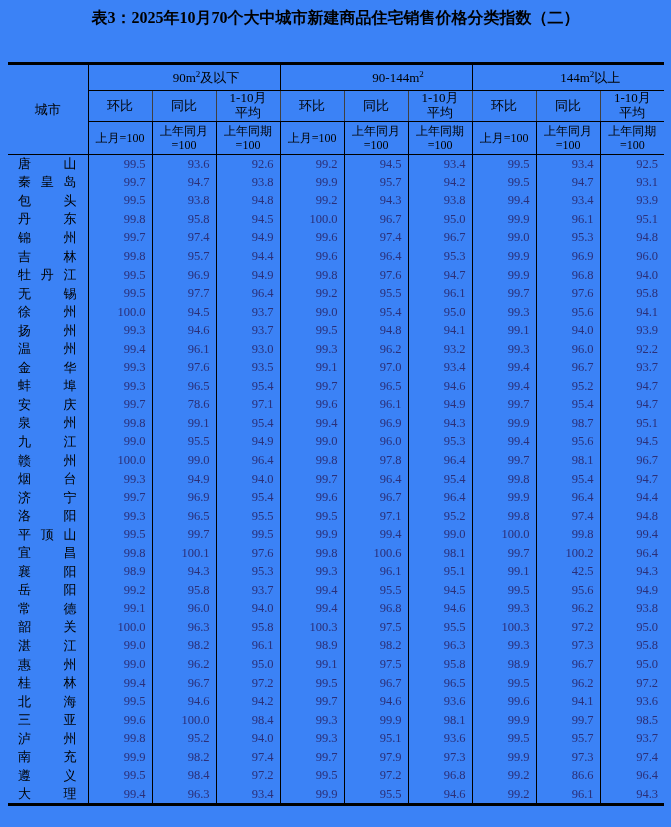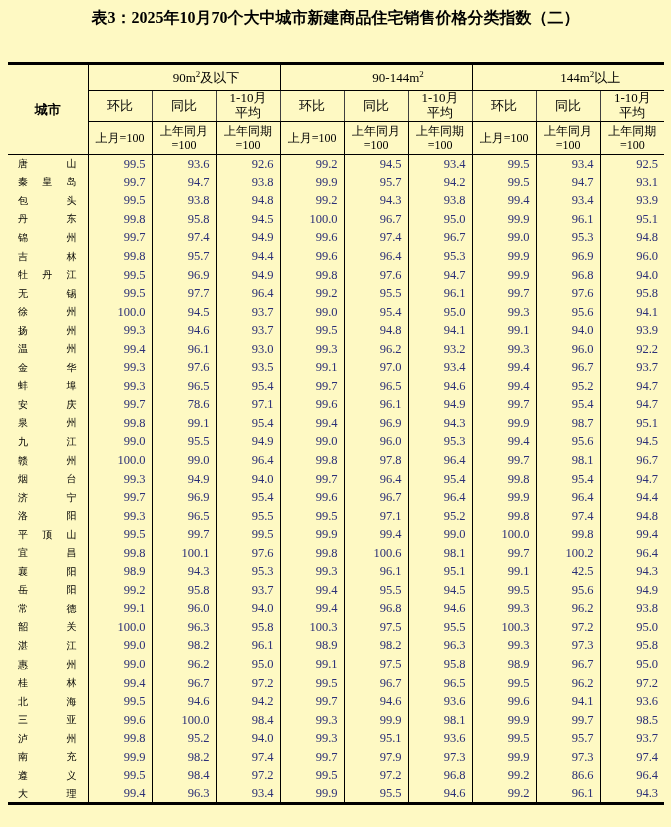--- a/index.html
+++ b/index.html
@@ -5,21 +5,21 @@
   html, body {
     margin: 0;
     padding: 0;
     background: #ffffff;
     font-family: "Liberation Serif", "DejaVu Serif", serif;
   }
   .page {
     position: relative;
     width: 671px;
     height: 827px;
-    background: #fef9c3;
+    background: #3b82f6;
     overflow: hidden;
   }
   .title {
     margin: 0;
     padding-top: 8px;
     text-align: center;
     font-size: 16px;
     font-weight: bold;
     color: #000000;
     letter-spacing: 0px;
@@ -42,21 +42,20 @@
     padding: 0;
     font-weight: normal;
     color: #000;
     vertical-align: middle;
   }
   th.city-head {
     border-right: 1px solid #000;
     border-bottom: 1px solid #000;
     font-size: 13px;
     text-align: center;
-    font-weight: bold;
   }
   th.group-head {
     border-left: 1px solid #000;
     border-bottom: 1px solid #000;
     height: 25px;
     font-size: 13px;
     text-align: center;
     font-weight: normal;
     padding-left: 44px;
   }
@@ -77,21 +76,21 @@
     border-left: 1px solid #000;
     border-bottom: 1px solid #000;
     height: 32px;
     font-size: 12px;
     text-align: center;
     white-space: pre-line;
     line-height: 1.2;
   }
   td.city {
     border-right: 1px solid #000;
-    font-size: 10px;
+    font-size: 13px;
     padding: 0 11px 0 10px;
     text-align: justify;
     text-align-last: justify;
     -moz-text-align-last: justify;
   }
   td.num {
     border-left: 1px solid #000;
     font-size: 12.5px;
     text-align: right;
     padding-right: 6px;

